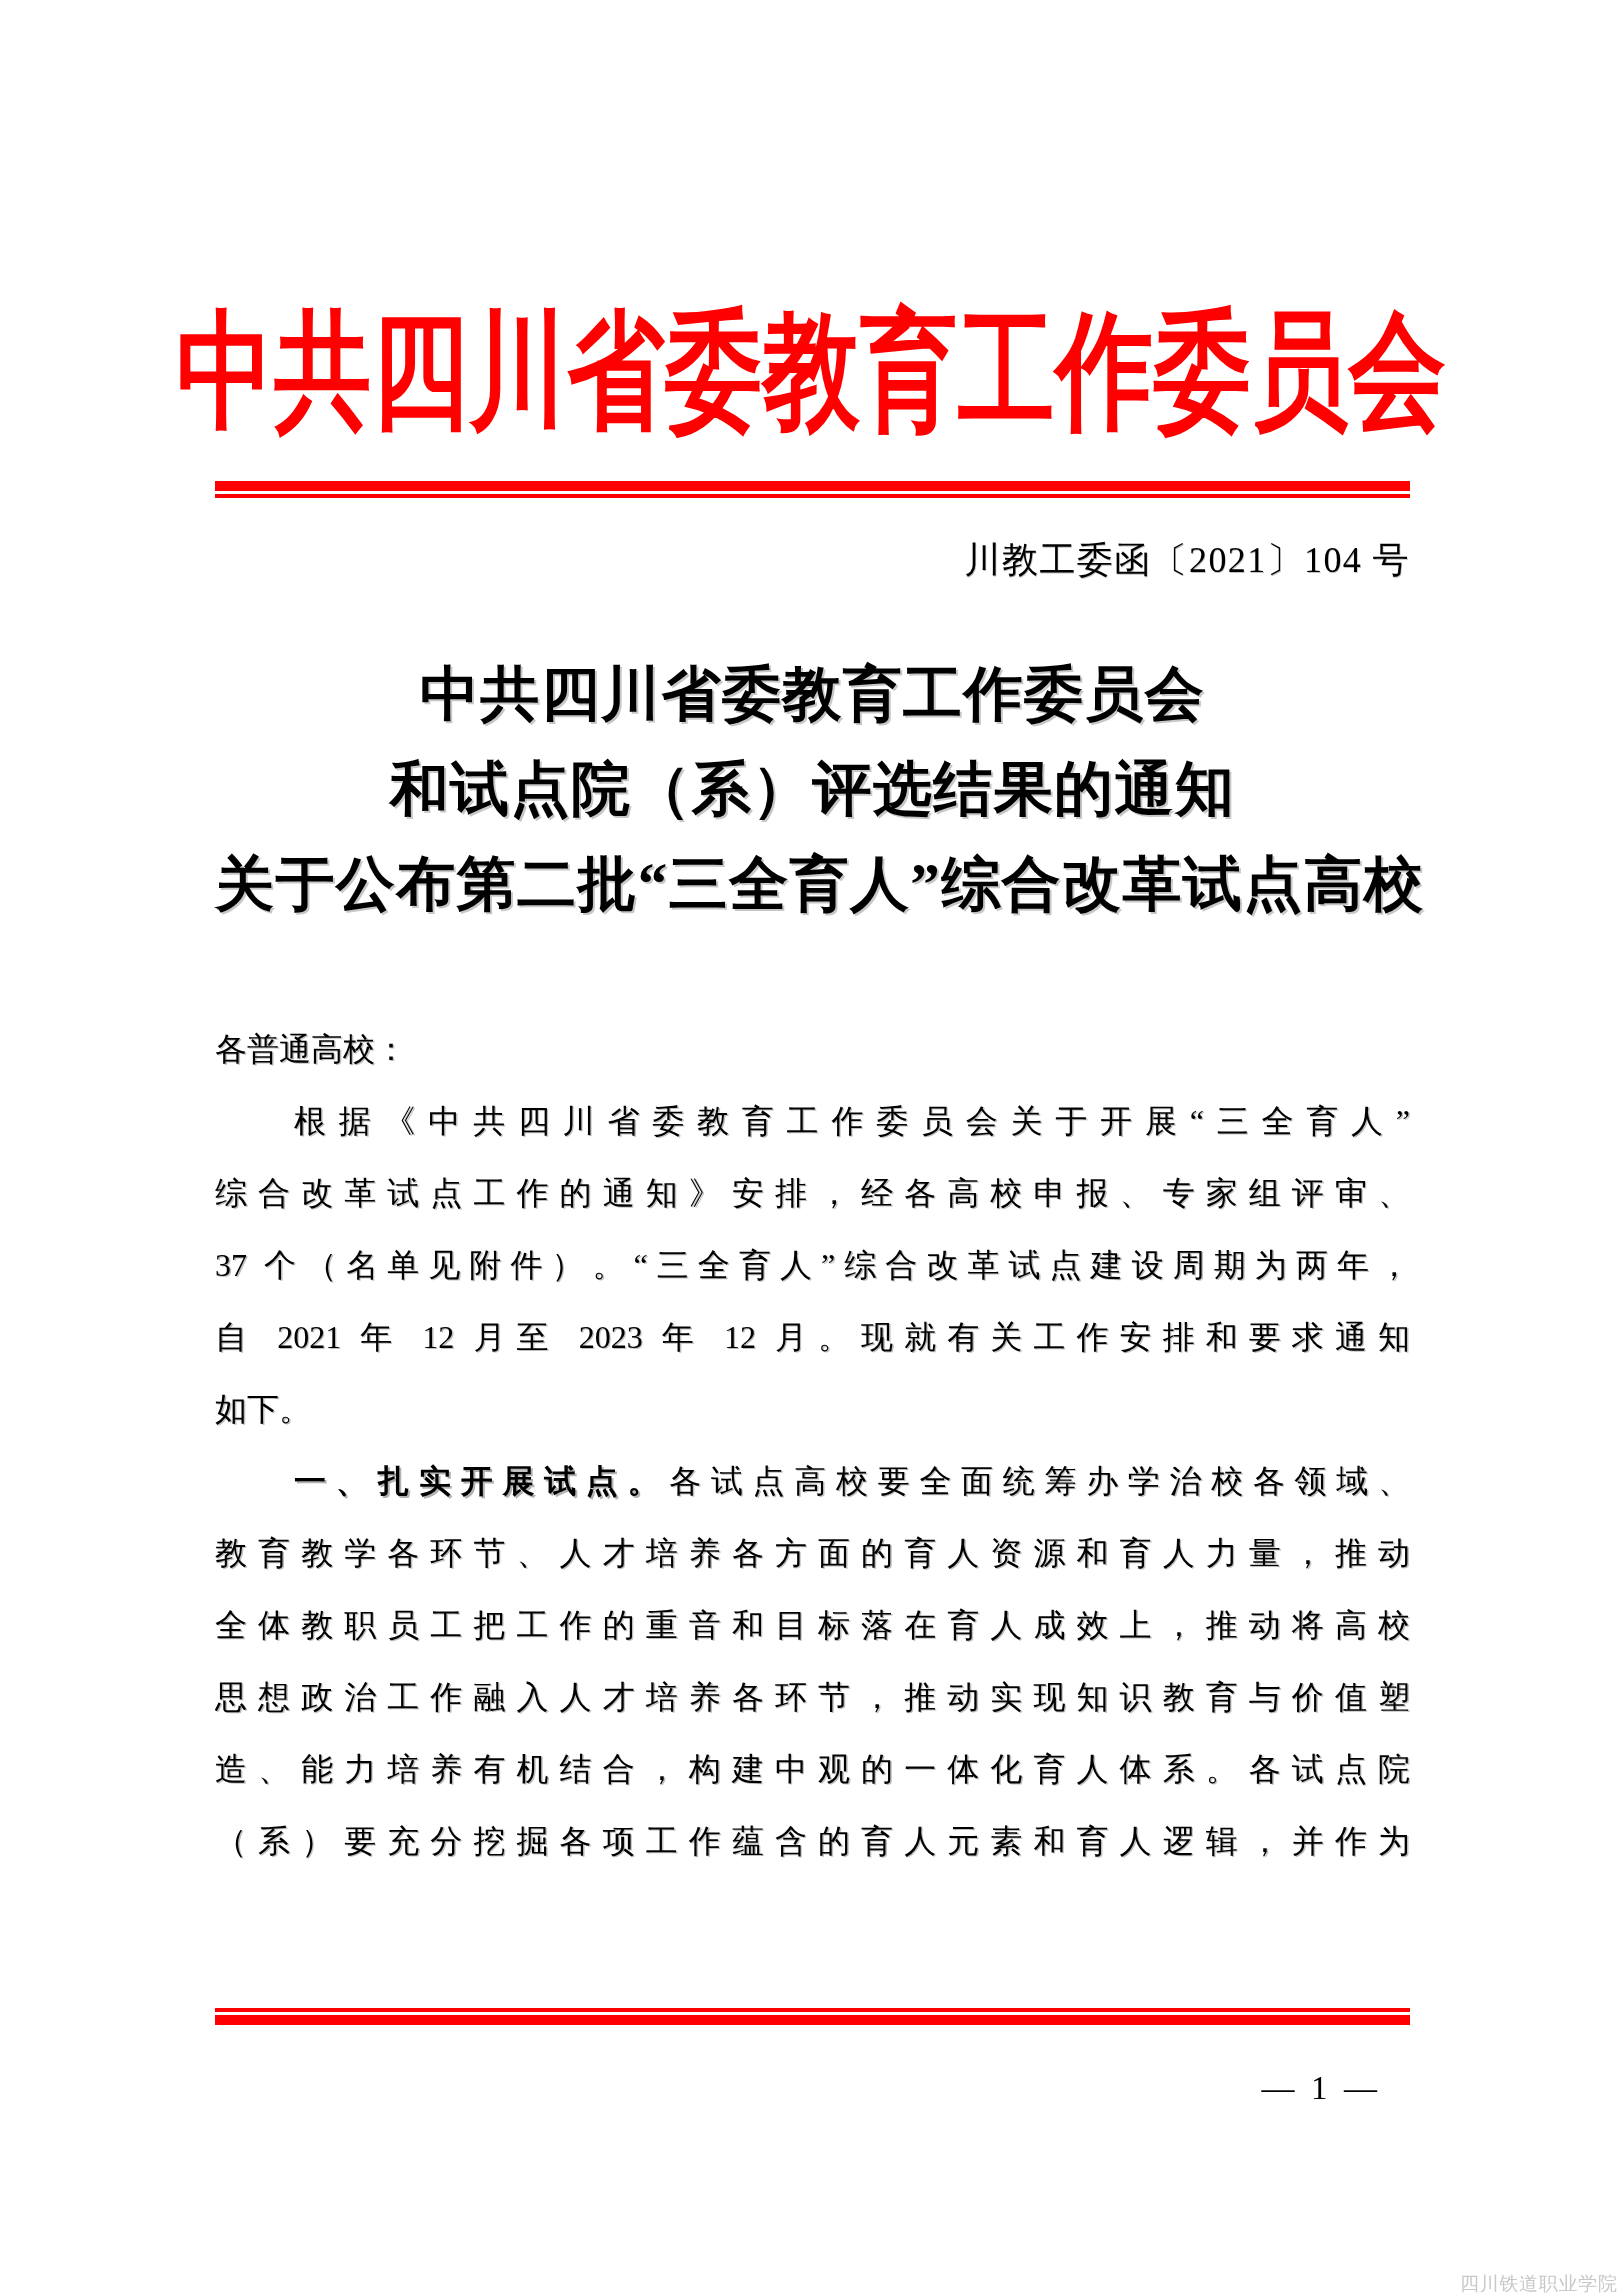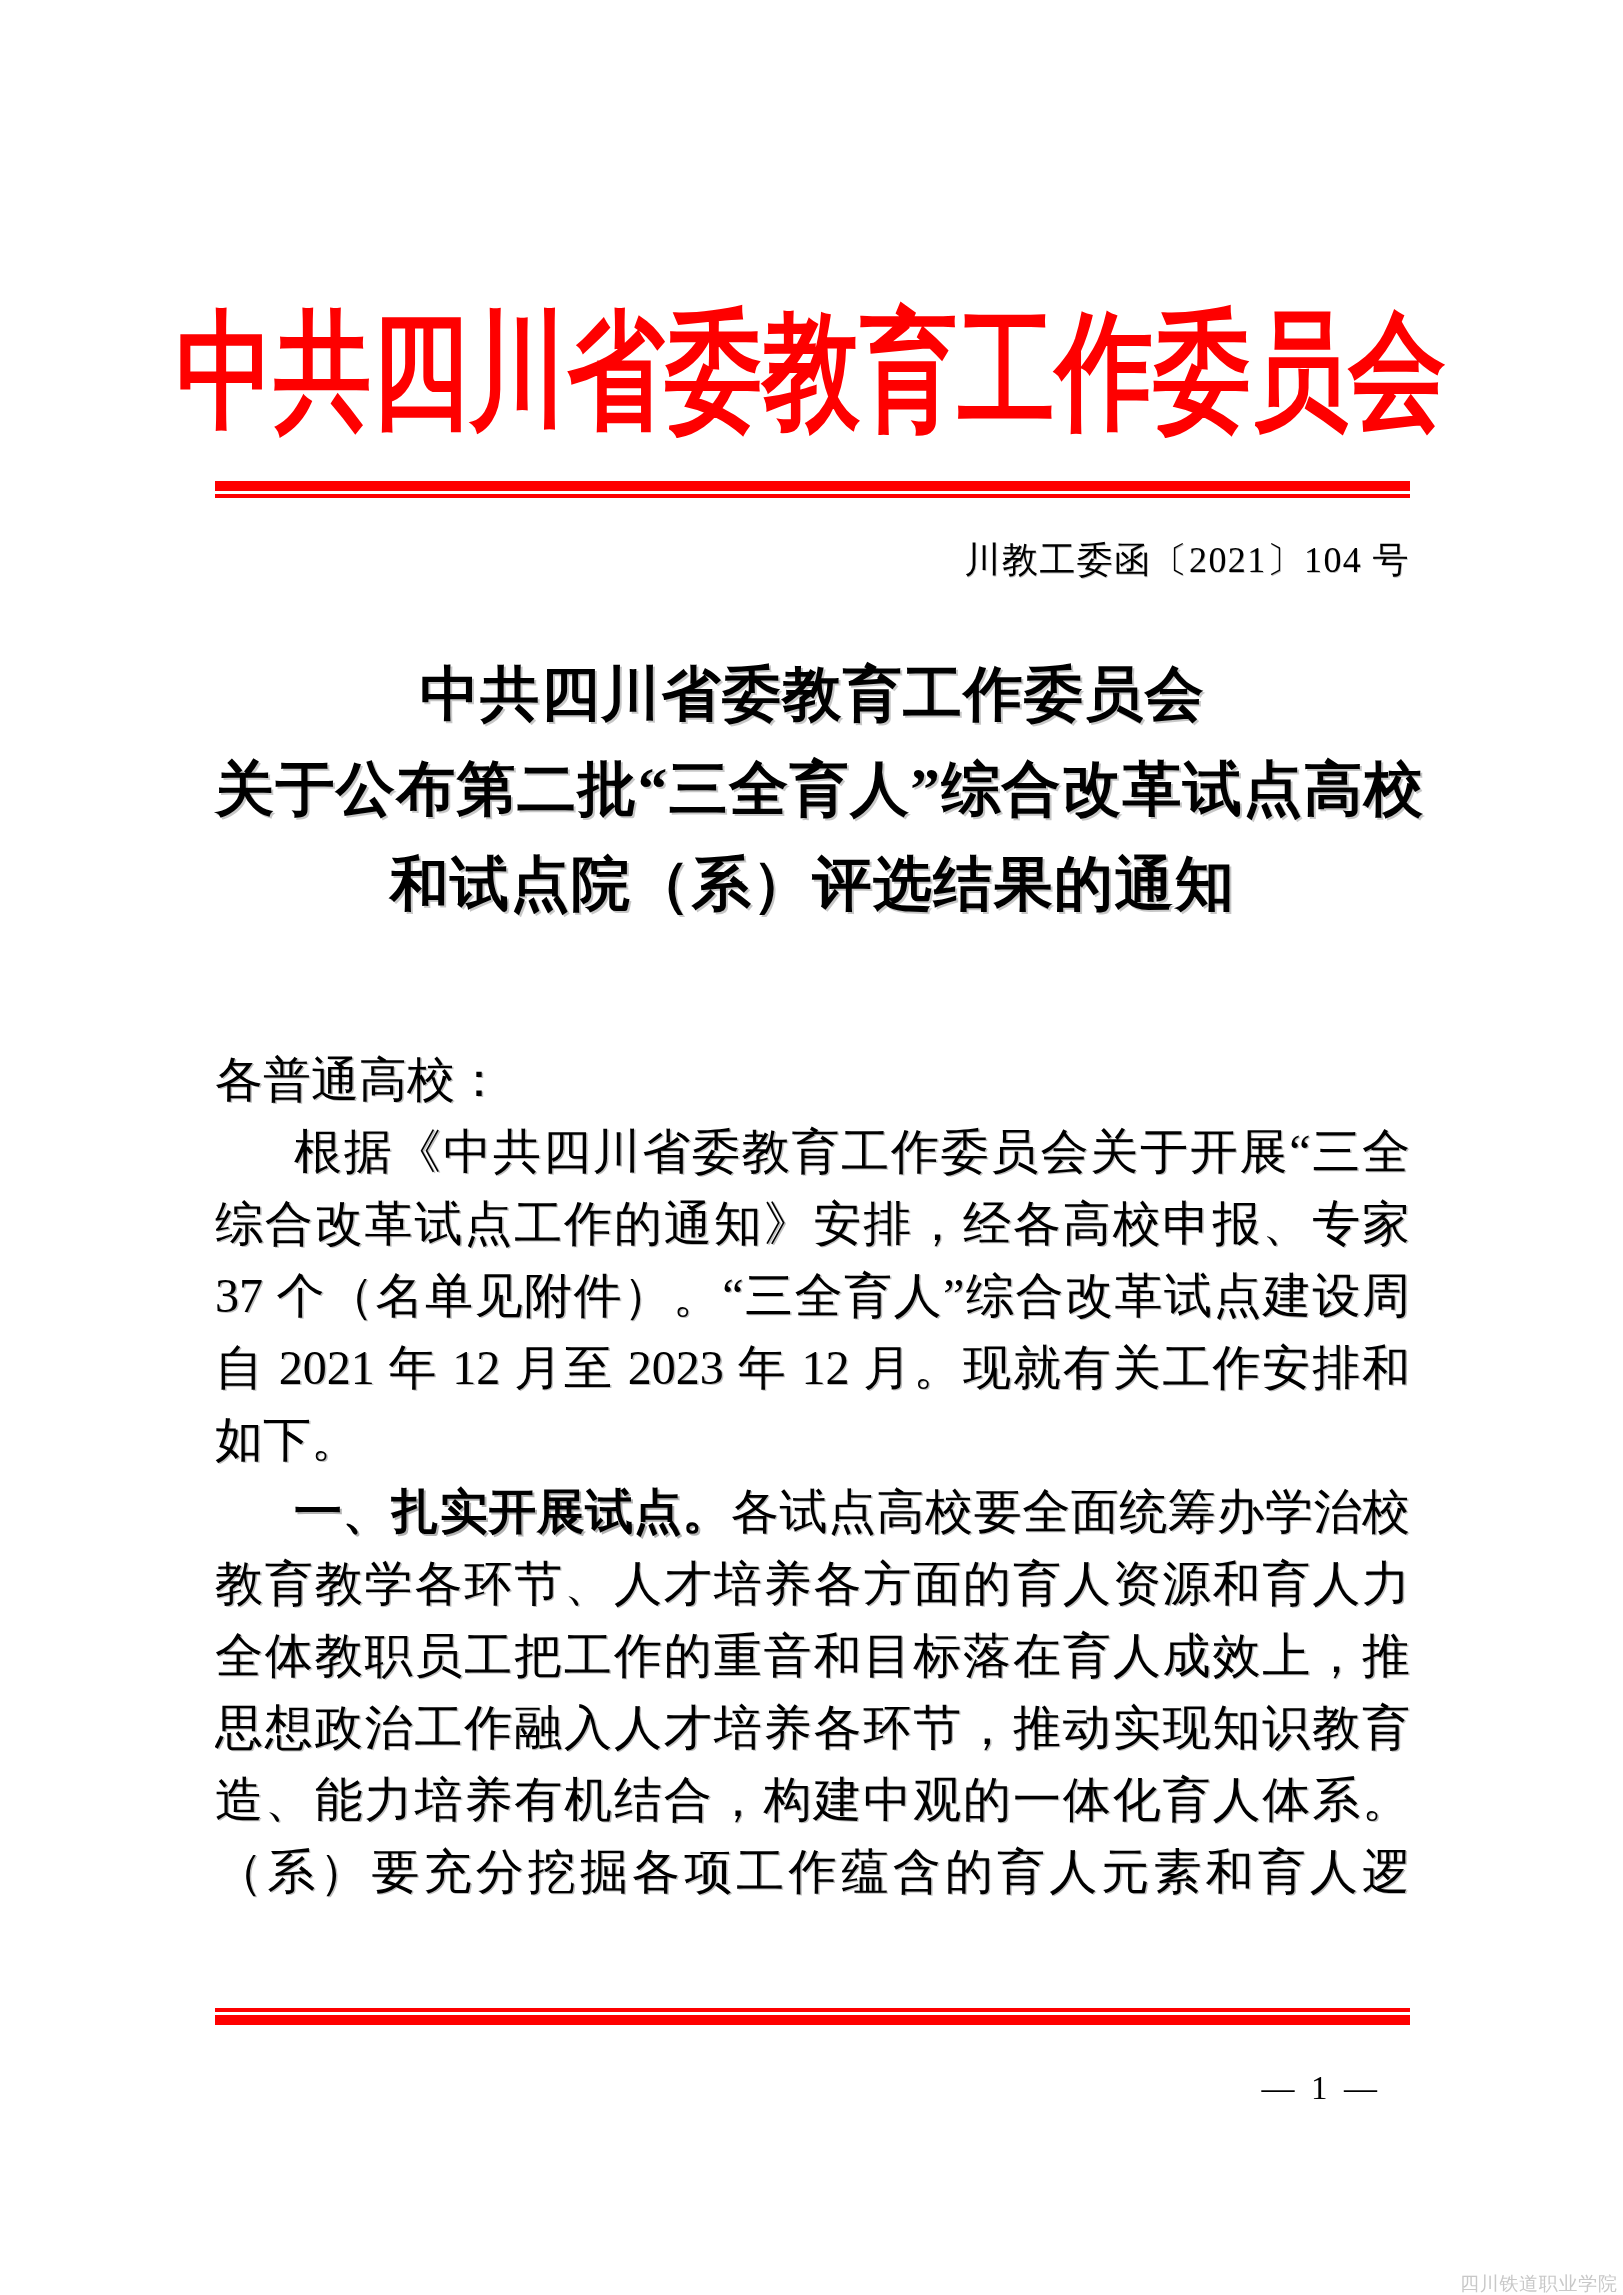--- a/index.html
+++ b/index.html
@@ -67,24 +67,24 @@
     font-weight: bold;
     line-height: 95px;
     letter-spacing: 1.4px;
     text-shadow: 2px 2px 0 rgba(0,0,0,0.22);
     white-space: nowrap;
   }
 
   
   .body-block {
     position: absolute;
-    top: 1044px;
+    top: 1013px;
     left: 215px;
     width: 1195px;
-    font-size: 48px;
+    font-size: 32px;
     text-shadow: 1.4px 1.4px 0 rgba(0,0,0,0.25);
   }
   .line {
     height: 72px;
     line-height: 72px;
     white-space: nowrap;
   }
   .line.fill {
     white-space: normal;
     text-align: justify;
@@ -128,22 +128,22 @@
   <div class="rule-top">
     <div class="bar thick"></div>
     <div class="gap"></div>
     <div class="bar thin"></div>
   </div>
 
   <div class="doc-number">川教工委函〔2021〕104 号</div>
 
   <div class="doc-title">
     <div>中共四川省委教育工作委员会</div>
+    <div>和试点院（系）评选结果的通知</div>
     <div>关于公布第二批“三全育人”综合改革试点高校</div>
-    <div>和试点院（系）评选结果的通知</div>
   </div>
 
   <div class="body-block">
     <div class="line">各普通高校：</div>
 
     <div class="line fill indent">根据《中共四川省委教育工作委员会关于开展“三全育人”</div>
     <div class="line fill">综合改革试点工作的通知》安排，经各高校申报、专家组评审、</div>
     <div class="line fill">37 个（名单见附件）。“三全育人”综合改革试点建设周期为两年，</div>
     <div class="line fill">自 2021 年 12 月至 2023 年 12 月。现就有关工作安排和要求通知</div>
     <div class="line">如下。</div>

